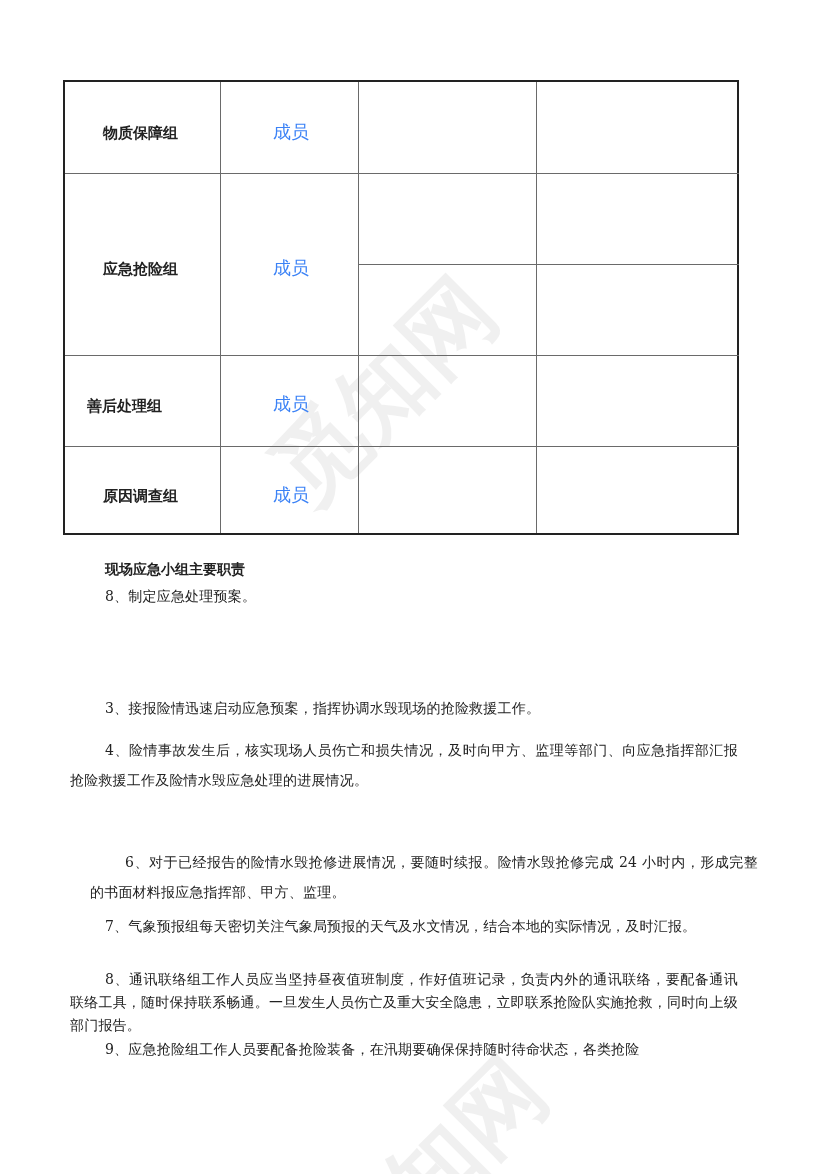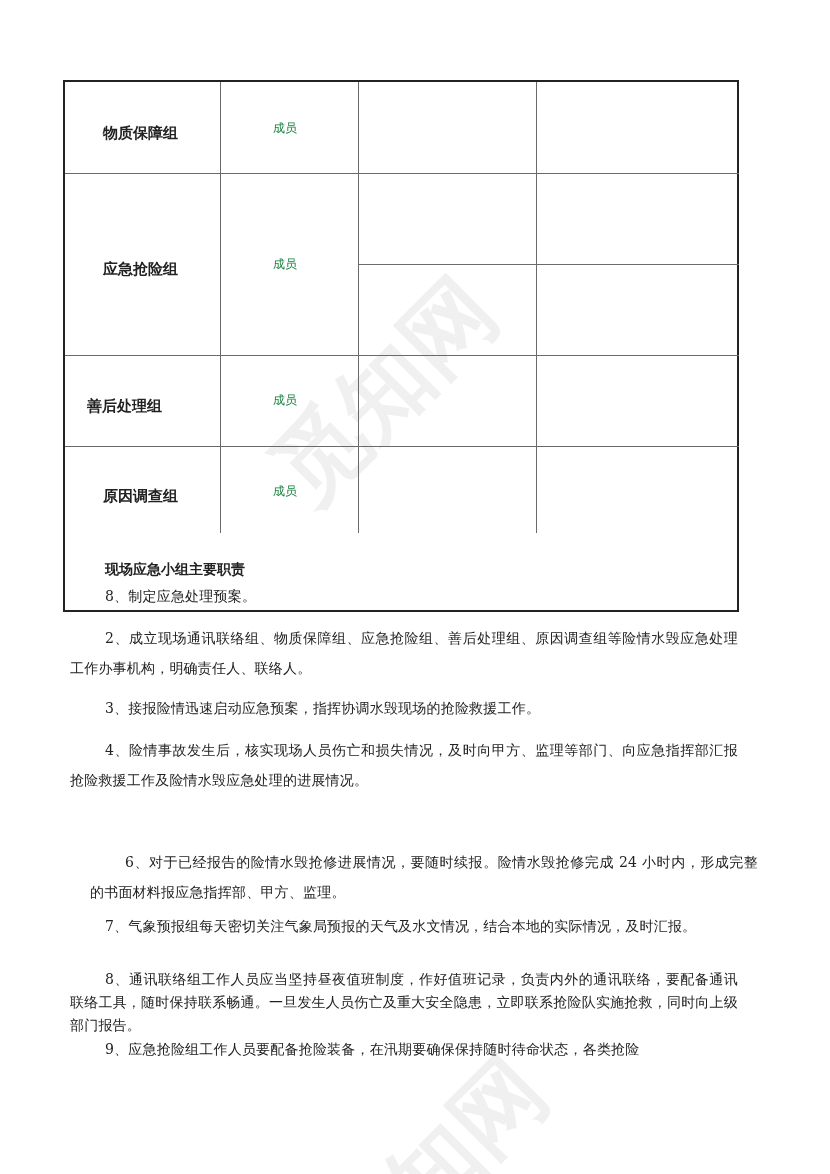--- a/index.html
+++ b/index.html
@@ -6,36 +6,36 @@
   body {
     width: 830px; height: 1174px; position: relative; overflow: hidden;
     font-family: "DejaVu Serif", "Liberation Serif", serif;
     color: #1a1a1a;
   }
   .page { position: absolute; left: 0; top: 0; width: 830px; height: 1174px; }
 
   
   .grid {
     position: absolute; left: 63px; top: 80px;
-    width: 676px; height: 532px;
+    width: 676px; height: 455px;
     border: 2px solid #222;
     box-sizing: border-box;
   }
   .cell {
     position: absolute; box-sizing: border-box;
     border-right: 1px solid #6a6a6a;
     border-bottom: 1px solid #6a6a6a;
   }
   .label {
     position: absolute; font-family: "DejaVu Sans", "Liberation Sans", sans-serif;
     font-weight: bold; font-size: 15px; color: #222; white-space: nowrap;
   }
   .member {
     position: absolute; font-family: Liberation Mono, monospace;
-    font-size: 12px; color: #15803d; white-space: nowrap;
+    font-size: 18px; color: #3b82f6; white-space: nowrap;
   }
 
   
   .heading {
     position: absolute; left: 105px; top: 561px;
     font-family: "DejaVu Sans", "Liberation Sans", sans-serif;
     font-weight: bold; font-size: 14px; color: #222;
   }
   .para {
     position: absolute; left: 70px; width: 668px;
@@ -89,21 +89,20 @@
     <div class="cell" style="left:156px; top:365px; width:138px; height:86px; border-bottom:none;"></div>
     <div class="cell" style="left:294px; top:365px; width:178px; height:86px; border-bottom:none;"></div>
     <div class="cell" style="left:472px; top:365px; width:202px; height:86px; border-right:none; border-bottom:none;"></div>
     <span class="label" style="left:38px; top:405px;">原因调查组</span>
     <span class="member" style="left:208px; top:401px;">成员</span>
   </div>
 
   <div class="heading">现场应急小组主要职责</div>
 
   <p class="para" style="top:581px;">8、制定应急处理预案。</p>
-  <p class="para" style="top:623px;">2、成立现场通讯联络组、物质保障组、应急抢险组、善后处理组、原因调查组等险情水毁应急处理工作办事机构，明确责任人、联络人。</p>
   <p class="para" style="top:693px;">3、接报险情迅速启动应急预案，指挥协调水毁现场的抢险救援工作。</p>
   <p class="para" style="top:735px;">4、险情事故发生后，核实现场人员伤亡和损失情况，及时向甲方、监理等部门、向应急指挥部汇报抢险救援工作及险情水毁应急处理的进展情况。</p>
   <p class="para" style="top:847px;margin-left:20px;">6、对于已经报告的险情水毁抢修进展情况，要随时续报。险情水毁抢修完成 24 小时内，形成完整的书面材料报应急指挥部、甲方、监理。</p>
   <p class="para" style="top:911px;">7、气象预报组每天密切关注气象局预报的天气及水文情况，结合本地的实际情况，及时汇报。</p>
   <p class="para tight" style="top:968px;">8、通讯联络组工作人员应当坚持昼夜值班制度，作好值班记录，负责内外的通讯联络，要配备通讯联络工具，随时保持联系畅通。一旦发生人员伤亡及重大安全隐患，立即联系抢险队实施抢救，同时向上级部门报告。</p>
   <p class="para tight" style="top:1038px;">9、应急抢险组工作人员要配备抢险装备，在汛期要确保保持随时待命状态，各类抢险</p>
 
 </div>
 
 </body></html>

